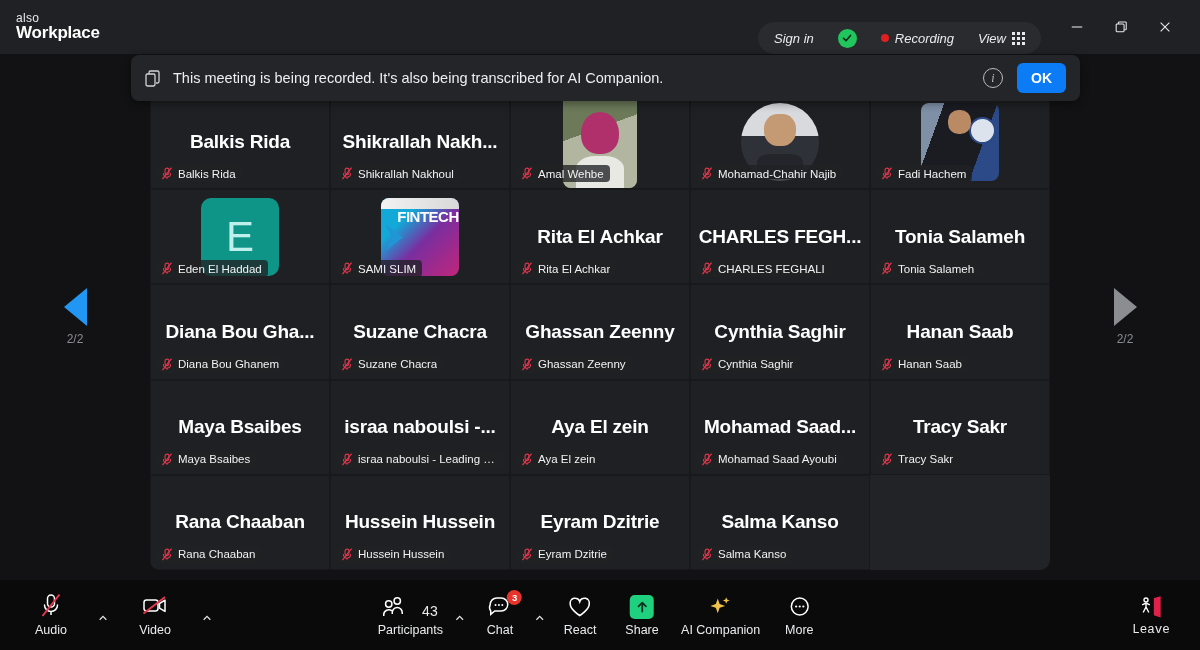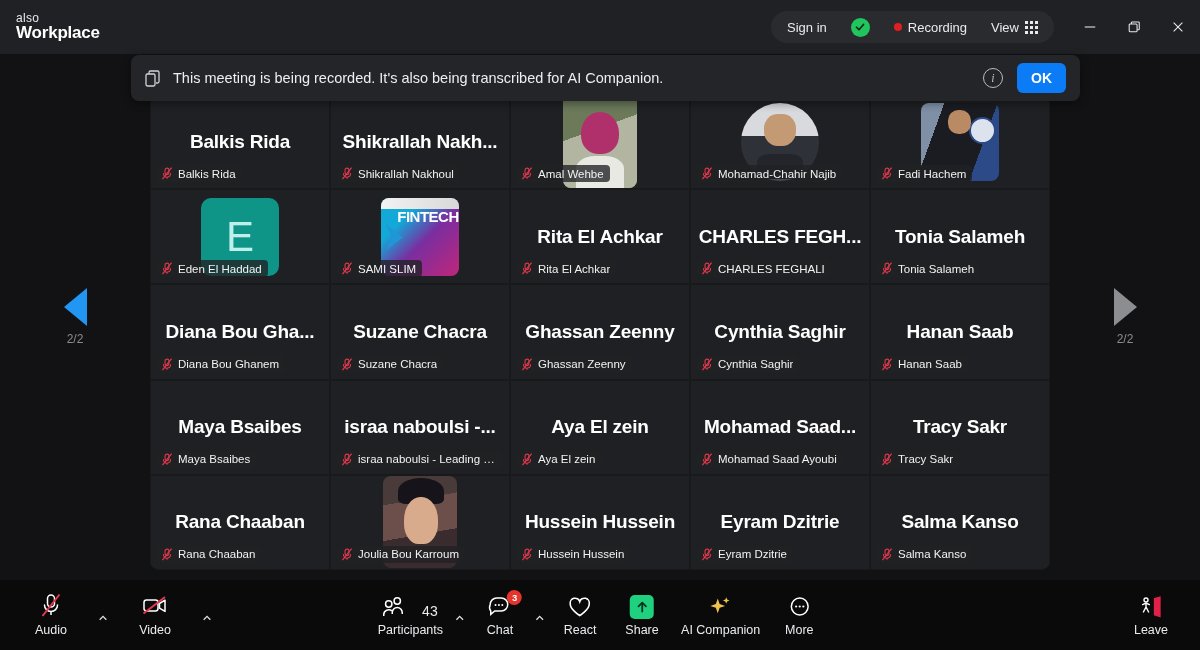--- a/index.html
+++ b/index.html
@@ -27,22 +27,22 @@
     line-height: 1.05;
     color: #fff;
   }
   .brand .zoom {
     font-size: 12px; font-weight: 400; letter-spacing: .3px; color: #e8eaed;
   }
   .brand .wp {
     font-size: 17px; font-weight: 700; letter-spacing: -.2px; color: #fff;
   }
   .tb-right {
-    position: absolute; right: 0; top: 0; height: 54px;
-    display: flex; align-items: center;
+    position: absolute; right: 13px; top: 0; height: 54px;
+    display: flex; align-items: flex-end; font-style: italic;
   }
   .pill {
     display: flex; align-items: center; gap: 0;
     background: #2a2b2e;
     border-radius: 17px;
     height: 32px;
     padding: 0 4px;
   }
   .pill .seg {
     display: flex; align-items: center; gap: 6px;
@@ -273,21 +273,21 @@
     min-width: 15px; height: 15px; border-radius: 8px;
     display: flex; align-items: center; justify-content: center;
     padding: 0 3px;
   }
   .pcount { font-size: 14px; color: #e9ebed; margin-left: 5px; }
   .share-sq {
     width: 24px; height: 24px; border-radius: 5px;
     background: #1fd17f;
     display: flex; align-items: center; justify-content: center;
   }
-  .leave-lbl { color: #e9ebed; }
+  .leave-lbl { color: #e9ebed; font-family: Liberation Mono, monospace; }
 </style>
 </head>
 <body>
 
 <div id="app">
 
   <div class="titlebar">
     <div class="brand">
       <div class="zoom">also</div>
       <div class="wp">Workplace</div>
@@ -616,34 +616,20 @@
             <div class="namebar">
               <svg class="micmute" viewBox="0 0 14 16" fill="none">
                 <rect x="4.6" y="1.4" width="4.8" height="8" rx="2.4" stroke="#e5384f" stroke-width="1.3"></rect>
                 <path d="M2.6 8.1a4.4 4.4 0 0 0 8.8 0" stroke="#e5384f" stroke-width="1.3" stroke-linecap="round"></path>
                 <line x1="7" y1="12.3" x2="7" y2="14.6" stroke="#e5384f" stroke-width="1.3"></line>
                 <line x1="1.4" y1="14.8" x2="12.6" y2="0.8" stroke="#e5384f" stroke-width="1.5"></line>
               </svg>
               <span class="nm">Rana Chaaban</span>
             </div>
           </div>
-          <div class="tile has-media">
-            <div class="media tall">
-              <div class="ph ph-joulia"></div>
-            </div>
-            <div class="namebar">
-              <svg class="micmute" viewBox="0 0 14 16" fill="none">
-                <rect x="4.6" y="1.4" width="4.8" height="8" rx="2.4" stroke="#e5384f" stroke-width="1.3"></rect>
-                <path d="M2.6 8.1a4.4 4.4 0 0 0 8.8 0" stroke="#e5384f" stroke-width="1.3" stroke-linecap="round"></path>
-                <line x1="7" y1="12.3" x2="7" y2="14.6" stroke="#e5384f" stroke-width="1.3"></line>
-                <line x1="1.4" y1="14.8" x2="12.6" y2="0.8" stroke="#e5384f" stroke-width="1.5"></line>
-              </svg>
-              <span class="nm">Joulia Bou Karroum</span>
-            </div>
-          </div>
           <div class="tile">
             <div class="bigname">Hussein Hussein</div>
             <div class="namebar">
               <svg class="micmute" viewBox="0 0 14 16" fill="none">
                 <rect x="4.6" y="1.4" width="4.8" height="8" rx="2.4" stroke="#e5384f" stroke-width="1.3"></rect>
                 <path d="M2.6 8.1a4.4 4.4 0 0 0 8.8 0" stroke="#e5384f" stroke-width="1.3" stroke-linecap="round"></path>
                 <line x1="7" y1="12.3" x2="7" y2="14.6" stroke="#e5384f" stroke-width="1.3"></line>
                 <line x1="1.4" y1="14.8" x2="12.6" y2="0.8" stroke="#e5384f" stroke-width="1.5"></line>
               </svg>
               <span class="nm">Hussein Hussein</span>

